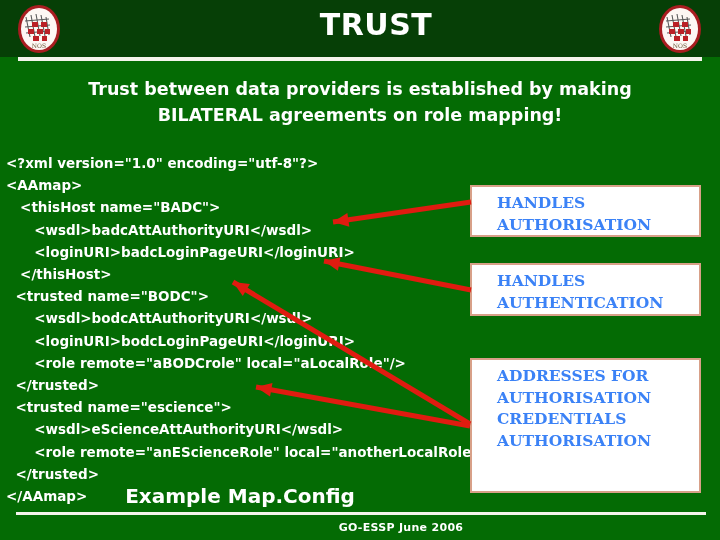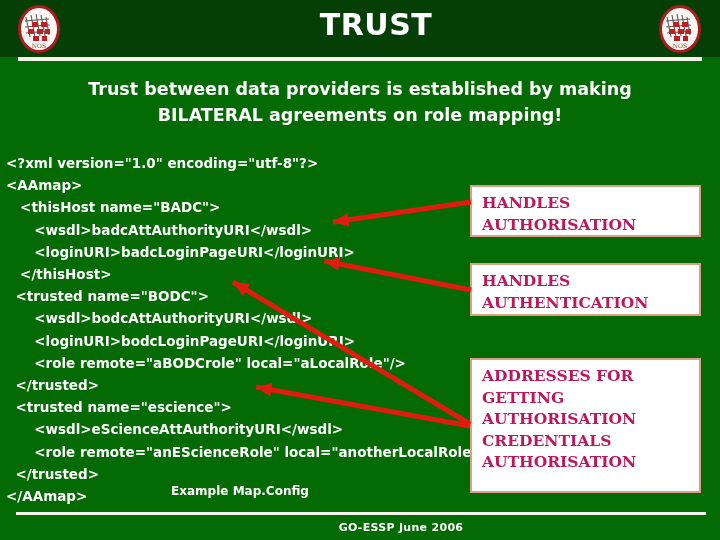--- a/index.html
+++ b/index.html
@@ -75,47 +75,47 @@
     white-space: pre;
     font-family: "DejaVu Sans", sans-serif;
   }
   .code-line { white-space: pre; }
 
   
   .callout {
     position: absolute;
     background: #ffffff;
     border: 2px solid #d8a088;
-    color: #be185d;
+    color: #3b82f6;
     font-family: "DejaVu Serif", serif;
     font-weight: bold;
     font-size: 15.5px;
     line-height: 21.5px;
     box-sizing: border-box;
-    padding: 5px 6px 5px 10px;
+    padding: 5px 6px 5px 25px;
   }
   #callout-1 { left: 470px; top: 185px; width: 231px; height: 52px; }
   #callout-2 { left: 470px; top: 263px; width: 231px; height: 53px; }
   #callout-3 { left: 470px; top: 358px; width: 231px; height: 135px; }
 
   
   #arrows {
     position: absolute;
     left: 0; top: 0;
     width: 720px; height: 540px;
     pointer-events: none;
   }
 
   
   .caption {
     position: absolute;
     left: 60px; top: 484px;
     width: 360px;
     text-align: center;
-    font-size: 12px;
+    font-size: 20px;
     font-weight: bold;
     color: #ffffff;
   }
 
   
   .footer-rule {
     position: absolute;
     left: 16px; top: 512px;
     width: 690px; height: 3px;
     background: #f4f4ec;
@@ -191,21 +191,20 @@
   <div class="callout" id="callout-1">
       <div>HANDLES</div>
       <div>AUTHORISATION</div>
     </div>
   <div class="callout" id="callout-2">
       <div>HANDLES</div>
       <div>AUTHENTICATION</div>
     </div>
   <div class="callout" id="callout-3">
       <div>ADDRESSES FOR</div>
-      <div>GETTING</div>
       <div>AUTHORISATION</div>
       <div>CREDENTIALS</div>
       <div>AUTHORISATION</div>
     </div>
 
   <svg id="arrows" viewBox="0 0 720 540">
       <g>
         <line x1="471" y1="202" x2="333" y2="222" stroke="#e01b10" stroke-width="5"></line>
         <polygon points="333,222 347.36777854969,212.91336478408718 349.35625846905265,226.63387622768926" fill="#e01b10"></polygon>
       </g>

